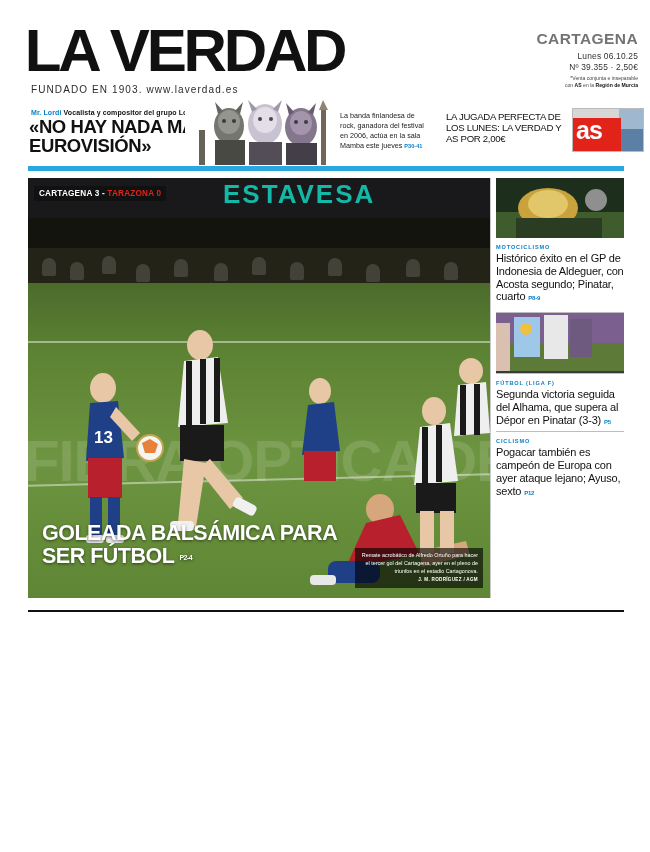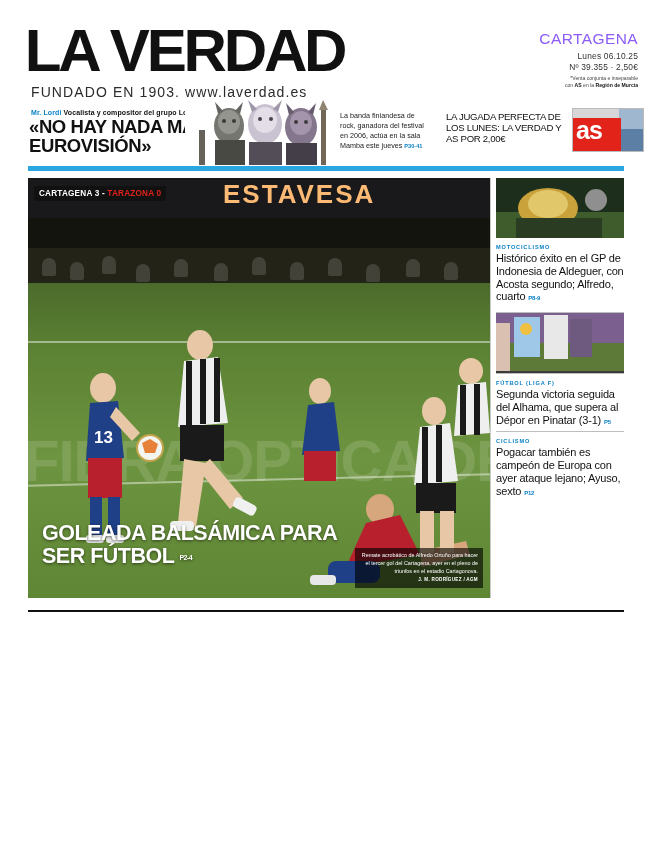--- a/index.html
+++ b/index.html
@@ -13,28 +13,28 @@
   
   #masthead{left:0;top:0;width:650px;height:100px;}
   .logo{
     position:absolute;left:28px;top:22px;
     font-family:"Liberation Sans", sans-serif;
     font-weight:bold;font-size:59px;letter-spacing:-3.2px;
     color:#111;line-height:1;transform:scaleX(1.02);
   }
   .founded{
     position:absolute;left:31px;top:84px;
-    font-size:14px;letter-spacing:1.1px;color:#2b2b2b;
+    font-size:10px;letter-spacing:1.1px;color:#2b2b2b;
     font-family:"Liberation Sans", sans-serif;
   }
   .edition{
     position:absolute;right:12px;top:30px;width:124px;text-align:right;
   }
   .edition .city{
-    font-weight:normal;font-size:15.5px;color:#8b5cf6;letter-spacing:0.4px;
+    font-weight:bold;font-size:15.5px;color:#737373;letter-spacing:0.4px;
   }
   .edition .date{font-size:8.4px;color:#333;margin-top:3px;letter-spacing:.2px;}
   .edition .num{font-size:8.4px;color:#333;margin-top:1px;letter-spacing:.2px;}
   .edition .promo{font-size:5.1px;color:#444;margin-top:3px;line-height:1.3;}
   .edition .promo b{color:#111;}
 
   
   #banner{left:0;top:100px;width:650px;height:72px;background:#ffffff;}
   .bnr-kicker{
     position:absolute;left:31px;top:9px;font-size:7px;font-weight:bold;
@@ -75,21 +75,21 @@
   #banner-rule{position:absolute;left:28px;top:166px;width:596px;height:5px;background:#2aa7e0;}
 
   
   #photo{
     left:28px;top:178px;width:462px;height:420px;overflow:hidden;
     background:#2b2f1d;
   }
   .stand{position:absolute;left:0;top:0;width:462px;height:40px;background:#19191b;}
   .boardtxt{
     position:absolute;left:195px;top:1px;font-size:26px;font-weight:bold;
-    color:#fdba74;letter-spacing:2px;font-family:"Liberation Sans",sans-serif;
+    color:#14b8a6;letter-spacing:2px;font-family:"Liberation Sans",sans-serif;
   }
   .standdark{position:absolute;left:0;top:40px;width:462px;height:65px;background:#14140f;}
   .crowd{position:absolute;left:0;top:70px;width:462px;height:40px;background:#232317;}
   .crowd i{position:absolute;width:14px;height:18px;background:#4d4d45;border-radius:7px 7px 2px 2px;opacity:.75;}
   .field{
     position:absolute;left:0;top:105px;width:462px;height:315px;
     background:linear-gradient(180deg,#4b6b2c 0%,#5c8233 22%,#6d9440 55%,#5f8634 100%);
   }
   .fieldline{position:absolute;left:0;width:462px;height:2px;background:rgba(255,255,255,.45);}
   .ghost{
@@ -324,41 +324,41 @@
         <ellipse cx="52" cy="30" rx="30" ry="20" fill="#c9a23c"></ellipse>
         <ellipse cx="52" cy="26" rx="20" ry="14" fill="#e2c76a"></ellipse>
         <rect x="20" y="40" width="86" height="20" fill="#2a3d22"></rect>
         <circle cx="100" cy="22" r="11" fill="#8f8f8f"></circle>
       </svg>
     </div>
 
     <div class="rail-item">
       <div class="rail-kicker">MOTOCICLISMO</div>
       <div class="rail-title">
-        <span>Histórico éxito en el GP de Indonesia de Aldeguer, con Acosta segundo; Alfredo, cuarto</span>
+        <span>Histórico éxito en el GP de Indonesia de Aldeguer, con Acosta segundo; Pinatar, cuarto</span>
         <span class="ref">P8-9</span>
       </div>
     </div>
 
     <div class="rail-photo rail-divider" style="margin-top:4px">
       <svg width="128" height="58" viewBox="0 0 128 58">
         <rect width="128" height="58" fill="#7a5f8f"></rect>
         <rect y="30" width="128" height="28" fill="#5e7a38"></rect>
         <rect x="18" y="4" width="26" height="40" fill="#9fc7e8"></rect>
         <rect x="48" y="2" width="24" height="44" fill="#e8e8e8"></rect>
         <rect x="74" y="6" width="22" height="38" fill="#6d5a7e"></rect>
         <circle cx="30" cy="16" r="6" fill="#f0c040"></circle>
         <rect x="0" y="10" width="14" height="48" fill="#d9c0b0"></rect>
       </svg>
     </div>
 
     <div class="rail-item rail-divider">
       <div class="rail-kicker">FÚTBOL (LIGA F)</div>
       <div class="rail-title">
-        <span>Segunda victoria seguida del Alhama, que supera al Dépor en Pinatar (3-1)</span>
+        <span>Segunda victoria seguida del Alhama, que supera al Dépor en Pinatar (3-3)</span>
         <span class="ref">P5</span>
       </div>
     </div>
 
     <div class="rail-item rail-divider">
       <div class="rail-kicker">CICLISMO</div>
       <div class="rail-title">
         <span>Pogacar también es campeón de Europa con ayer ataque lejano; Ayuso, sexto</span>
         <span class="ref">P12</span>
       </div>

